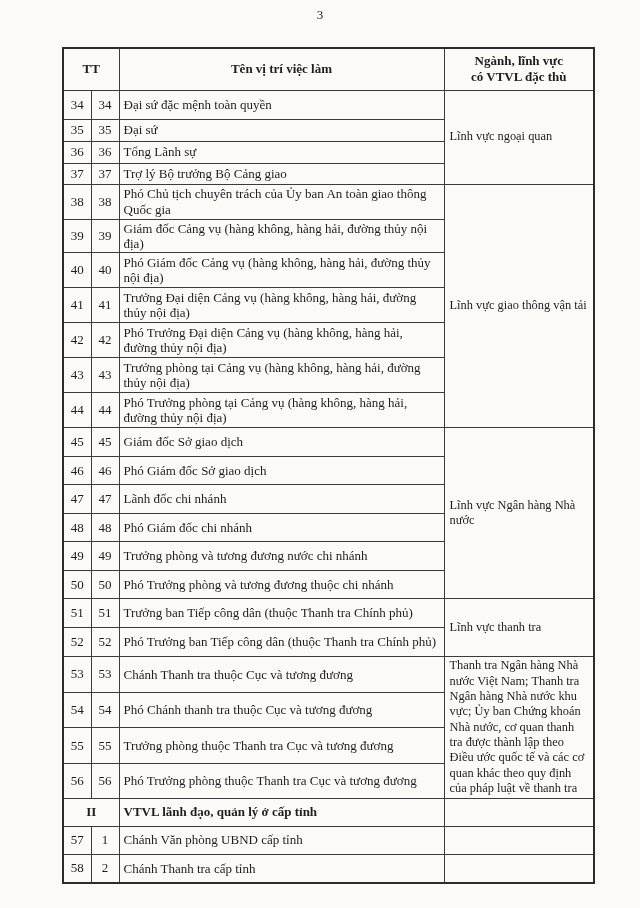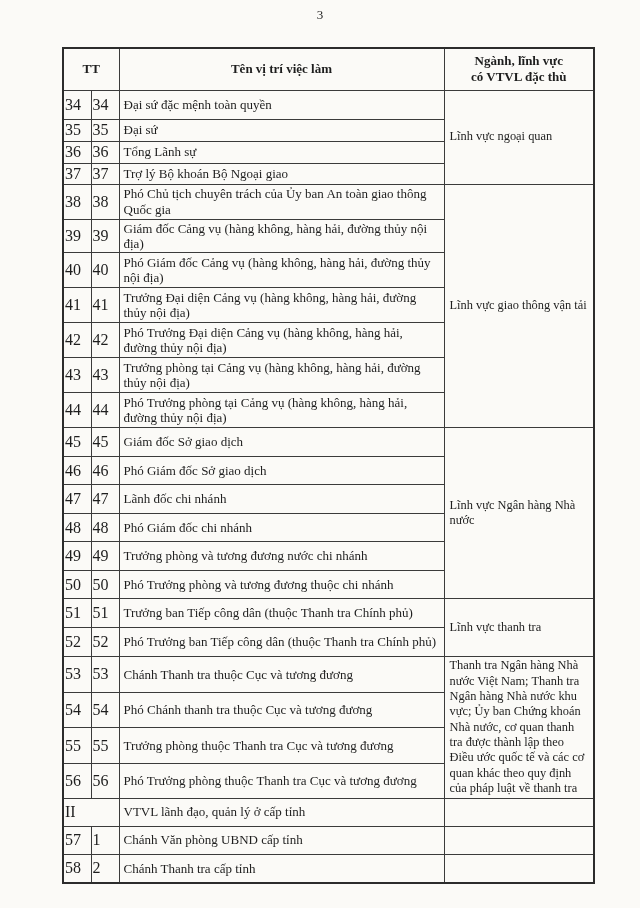--- a/index.html
+++ b/index.html
@@ -40,40 +40,41 @@
   table.positions th {
     font-size: 13px;
     font-weight: bold;
     text-align: center;
     vertical-align: middle;
     padding: 2px 3px;
     white-space: pre-line;
     line-height: 1.25;
   }
   td.tt-cell {
-    vertical-align: middle;
-    font-size: 16px;
+    text-align: center;
+    vertical-align: middle;
+    font-size: 13px;
     padding: 0 1px;
   }
   td.job-cell {
     text-align: left;
     vertical-align: middle;
     font-size: 13px;
     line-height: 1.18;
     padding: 1px 5px 1px 4px;
   }
   td.sector-cell {
     text-align: left;
     vertical-align: middle;
     font-size: 12.4px;
     line-height: 1.24;
     padding: 1px 3px 1px 5px;
   }
   tr.section-row td {
-    font-weight: normal;
+    font-weight: bold;
   }
 </style>
 </head>
 <body>
 
 <div class="page">
 
   <div class="page-number">3</div>
 
   <table class="positions">
@@ -104,21 +105,21 @@
           <td class="job-cell">Đại sứ</td>
         </tr>
         <tr style="height: 22px;">
           <td class="tt-cell">36</td>
           <td class="tt-cell">36</td>
           <td class="job-cell">Tổng Lãnh sự</td>
         </tr>
         <tr style="height: 21px;">
           <td class="tt-cell">37</td>
           <td class="tt-cell">37</td>
-          <td class="job-cell">Trợ lý Bộ khoán Bộ Ngoại giao</td>
+          <td class="job-cell">Trợ lý Bộ trưởng Bộ Cảng giao</td>
         </tr>
         <tr style="height: 35px;">
           <td class="tt-cell">38</td>
           <td class="tt-cell">38</td>
           <td class="job-cell">Phó Chủ tịch chuyên trách của Ủy ban An toàn giao thông Quốc gia</td>
           <td class="sector-cell" rowspan="7">Lĩnh vực giao thông vận tải</td>
         </tr>
         <tr style="height: 29px;">
           <td class="tt-cell">39</td>
           <td class="tt-cell">39</td>

